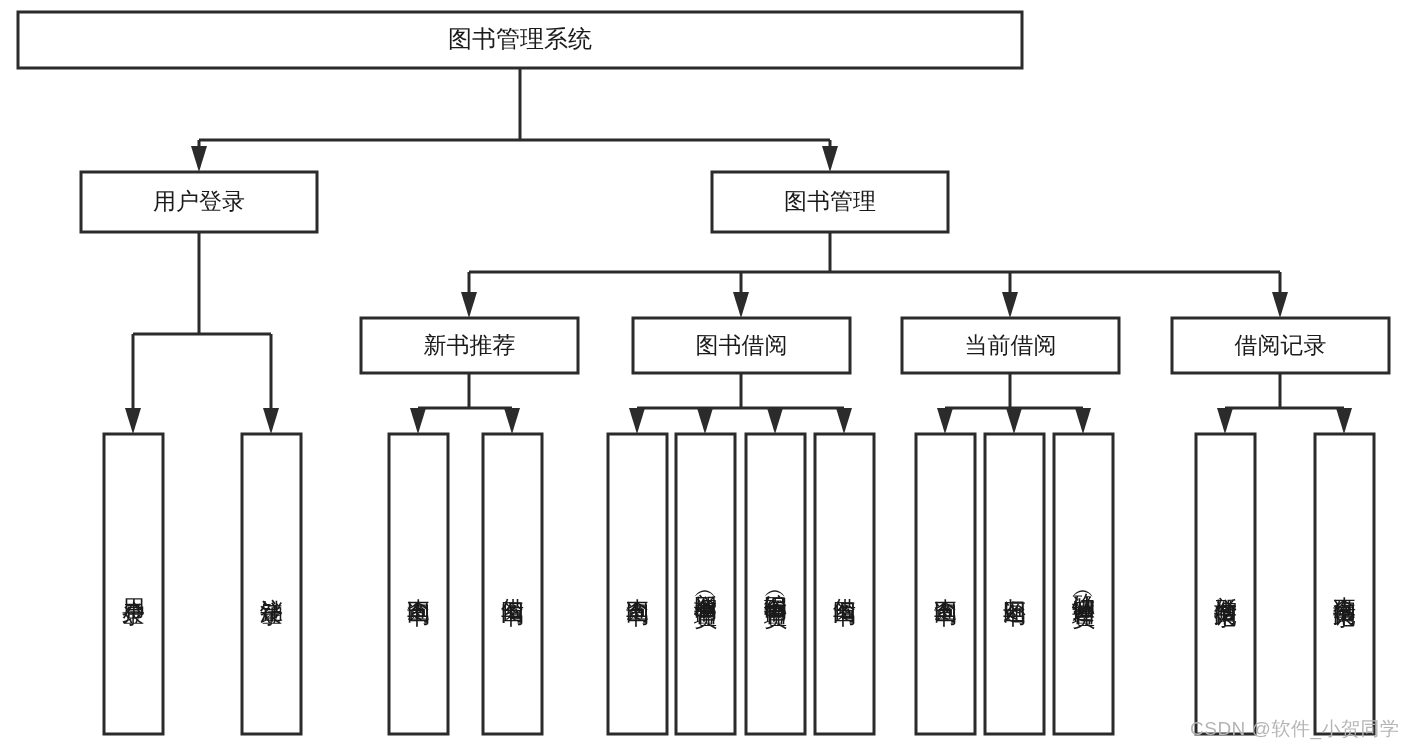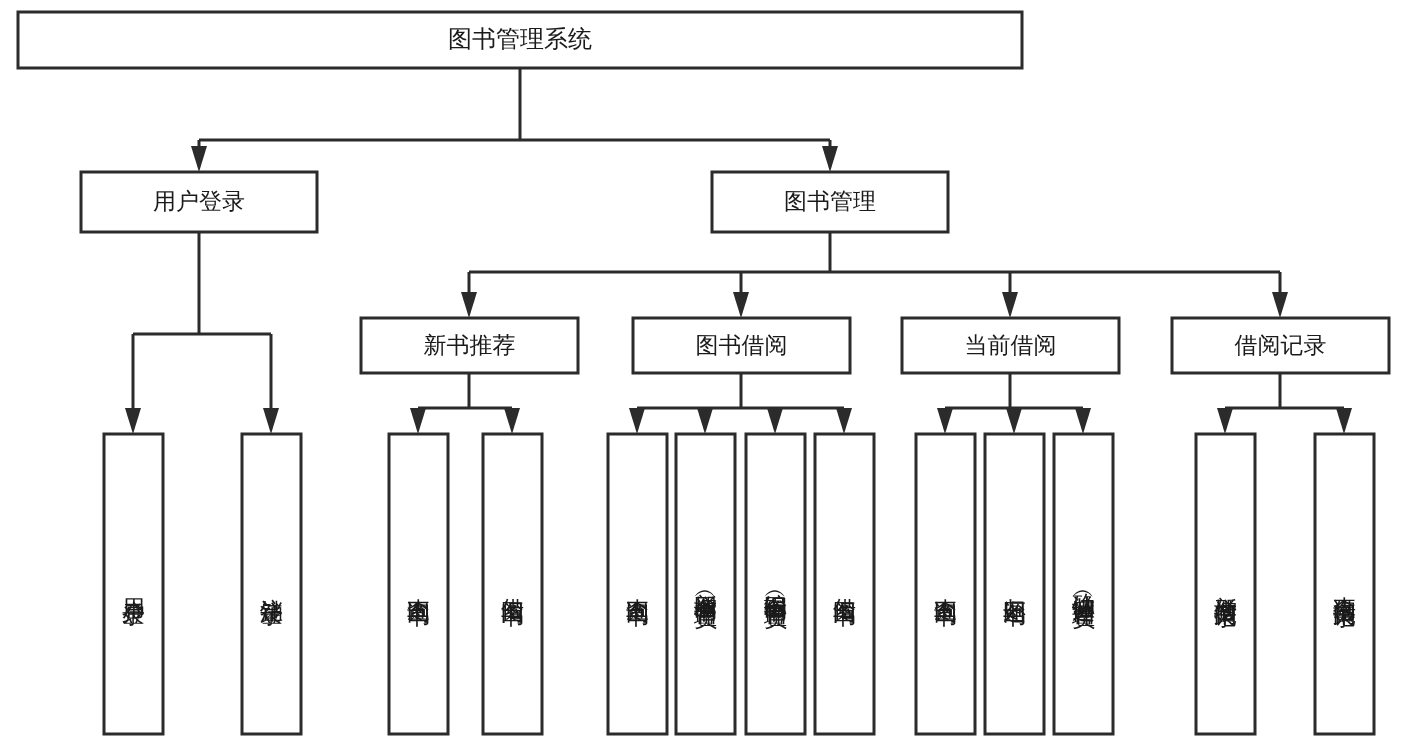--- a/index.html
+++ b/index.html
@@ -195,14 +195,15 @@
       <div class="leaf-text" style="left: 676px; top: 434px; width: 59px; height: 300px;">新增图书（管理员）</div>
       <div class="leaf-text" style="left: 746px; top: 434px; width: 59px; height: 300px;">编辑图书（管理员）</div>
       <div class="leaf-text" style="left: 815px; top: 434px; width: 59px; height: 300px;">借阅图书</div>
       <div class="leaf-text" style="left: 916px; top: 434px; width: 59px; height: 300px;">查询图书</div>
       <div class="leaf-text" style="left: 985px; top: 434px; width: 59px; height: 300px;">归还图书</div>
       <div class="leaf-text" style="left: 1054px; top: 434px; width: 59px; height: 300px;">确认归还（管理员）</div>
       <div class="leaf-text" style="left: 1196px; top: 434px; width: 59px; height: 300px;">新增借阅记录</div>
       <div class="leaf-text" style="left: 1315px; top: 434px; width: 59px; height: 300px;">查询借阅记录</div>
     </div>
 
+  <div class="watermark" style="left: 1190px; top: 716px; color: rgb(181, 181, 181);">CSDN @软件_小贺同学</div>
 
 </div>
 
 </body></html>

